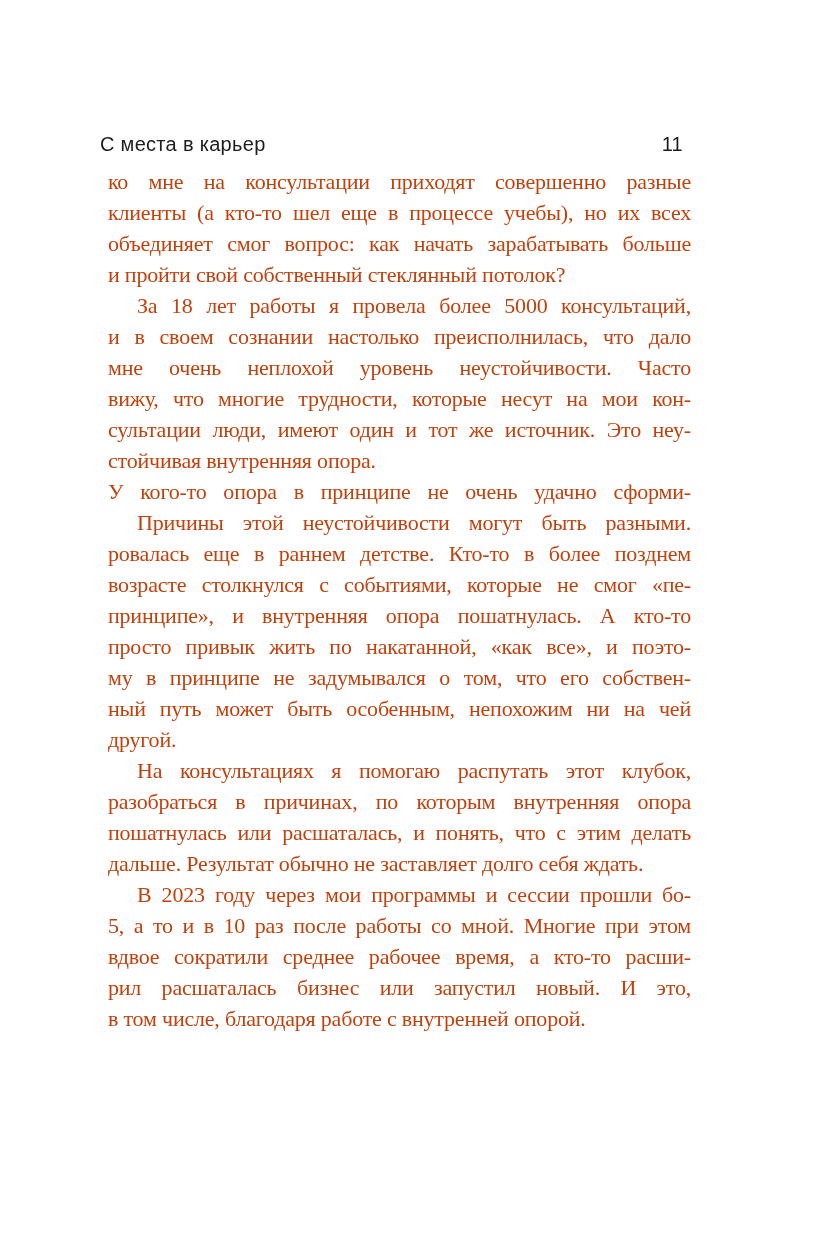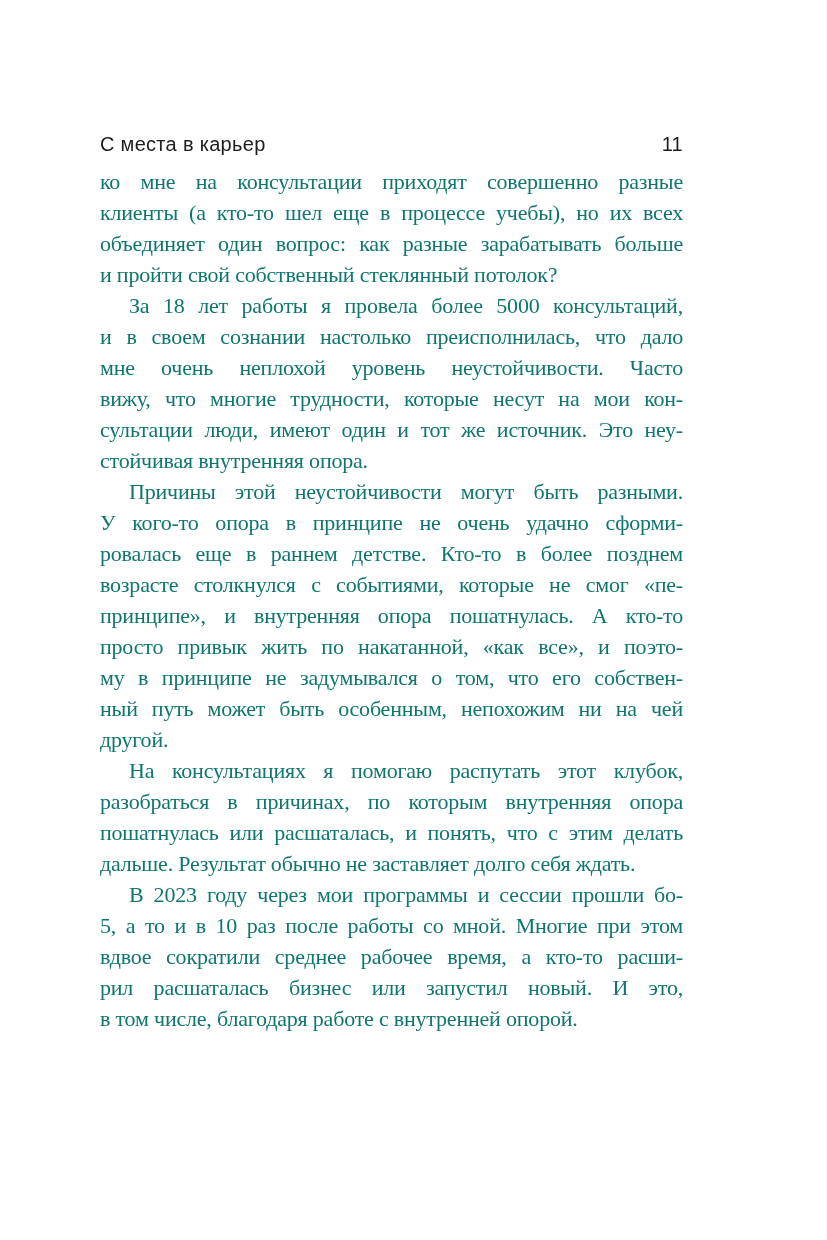--- a/index.html
+++ b/index.html
@@ -25,27 +25,27 @@
     font-family: "Liberation Sans", sans-serif;
     font-size: 20px;
     line-height: 24px;
     color: #1d1d1d;
     letter-spacing: 0.3px;
   }
   .running-title { font-weight: 400; }
   .page-number { font-weight: 400; margin-top: 14px; }
   .body-text {
     position: absolute;
-    left: 100px;
+    left: 108px;
     top: 166px;
     width: 583px;
     font-family: "Liberation Serif", serif;
     font-size: 22px;
     line-height: 31px;
-    color: #0f766e;
+    color: #c2410c;
     letter-spacing: -0.2px;
   }
   .para { margin: 0; }
   .line { height: 31px; white-space: normal; }
   .line.just {
     text-align: justify;
     text-align-last: justify;
     -moz-text-align-last: justify;
   }
   .line.indent { text-indent: 29px; }
@@ -55,34 +55,34 @@
 
 <div class="page">
   <div class="header">
     <span class="running-title">С места в карьер</span>
     <span class="page-number">11</span>
   </div>
   <div class="body-text">
       <div class="para">
         <div class="line just">ко мне на консультации приходят совершенно разные</div>
         <div class="line just">клиенты (а кто-то шел еще в процессе учебы), но их всех</div>
-        <div class="line just">объединяет один вопрос: как разные зарабатывать больше</div>
+        <div class="line just">объединяет смог вопрос: как начать зарабатывать больше</div>
         <div class="line">и пройти свой собственный стеклянный потолок?</div>
       </div>
       <div class="para">
         <div class="line just indent">За 18 лет работы я провела более 5000 консультаций,</div>
         <div class="line just">и в своем сознании настолько преисполнилась, что дало</div>
         <div class="line just">мне очень неплохой уровень неустойчивости. Часто</div>
         <div class="line just">вижу, что многие трудности, которые несут на мои кон-</div>
         <div class="line just">сультации люди, имеют один и тот же источник. Это неу-</div>
         <div class="line">стойчивая внутренняя опора.</div>
       </div>
       <div class="para">
+        <div class="line just">У кого-то опора в принципе не очень удачно сформи-</div>
         <div class="line just indent">Причины этой неустойчивости могут быть разными.</div>
-        <div class="line just">У кого-то опора в принципе не очень удачно сформи-</div>
         <div class="line just">ровалась еще в раннем детстве. Кто-то в более позднем</div>
         <div class="line just">возрасте столкнулся с событиями, которые не смог «пе-</div>
         <div class="line just">принципе», и внутренняя опора пошатнулась. А кто-то</div>
         <div class="line just">просто привык жить по накатанной, «как все», и поэто-</div>
         <div class="line just">му в принципе не задумывался о том, что его собствен-</div>
         <div class="line just">ный путь может быть особенным, непохожим ни на чей</div>
         <div class="line">другой.</div>
       </div>
       <div class="para">
         <div class="line just indent">На консультациях я помогаю распутать этот клубок,</div>

